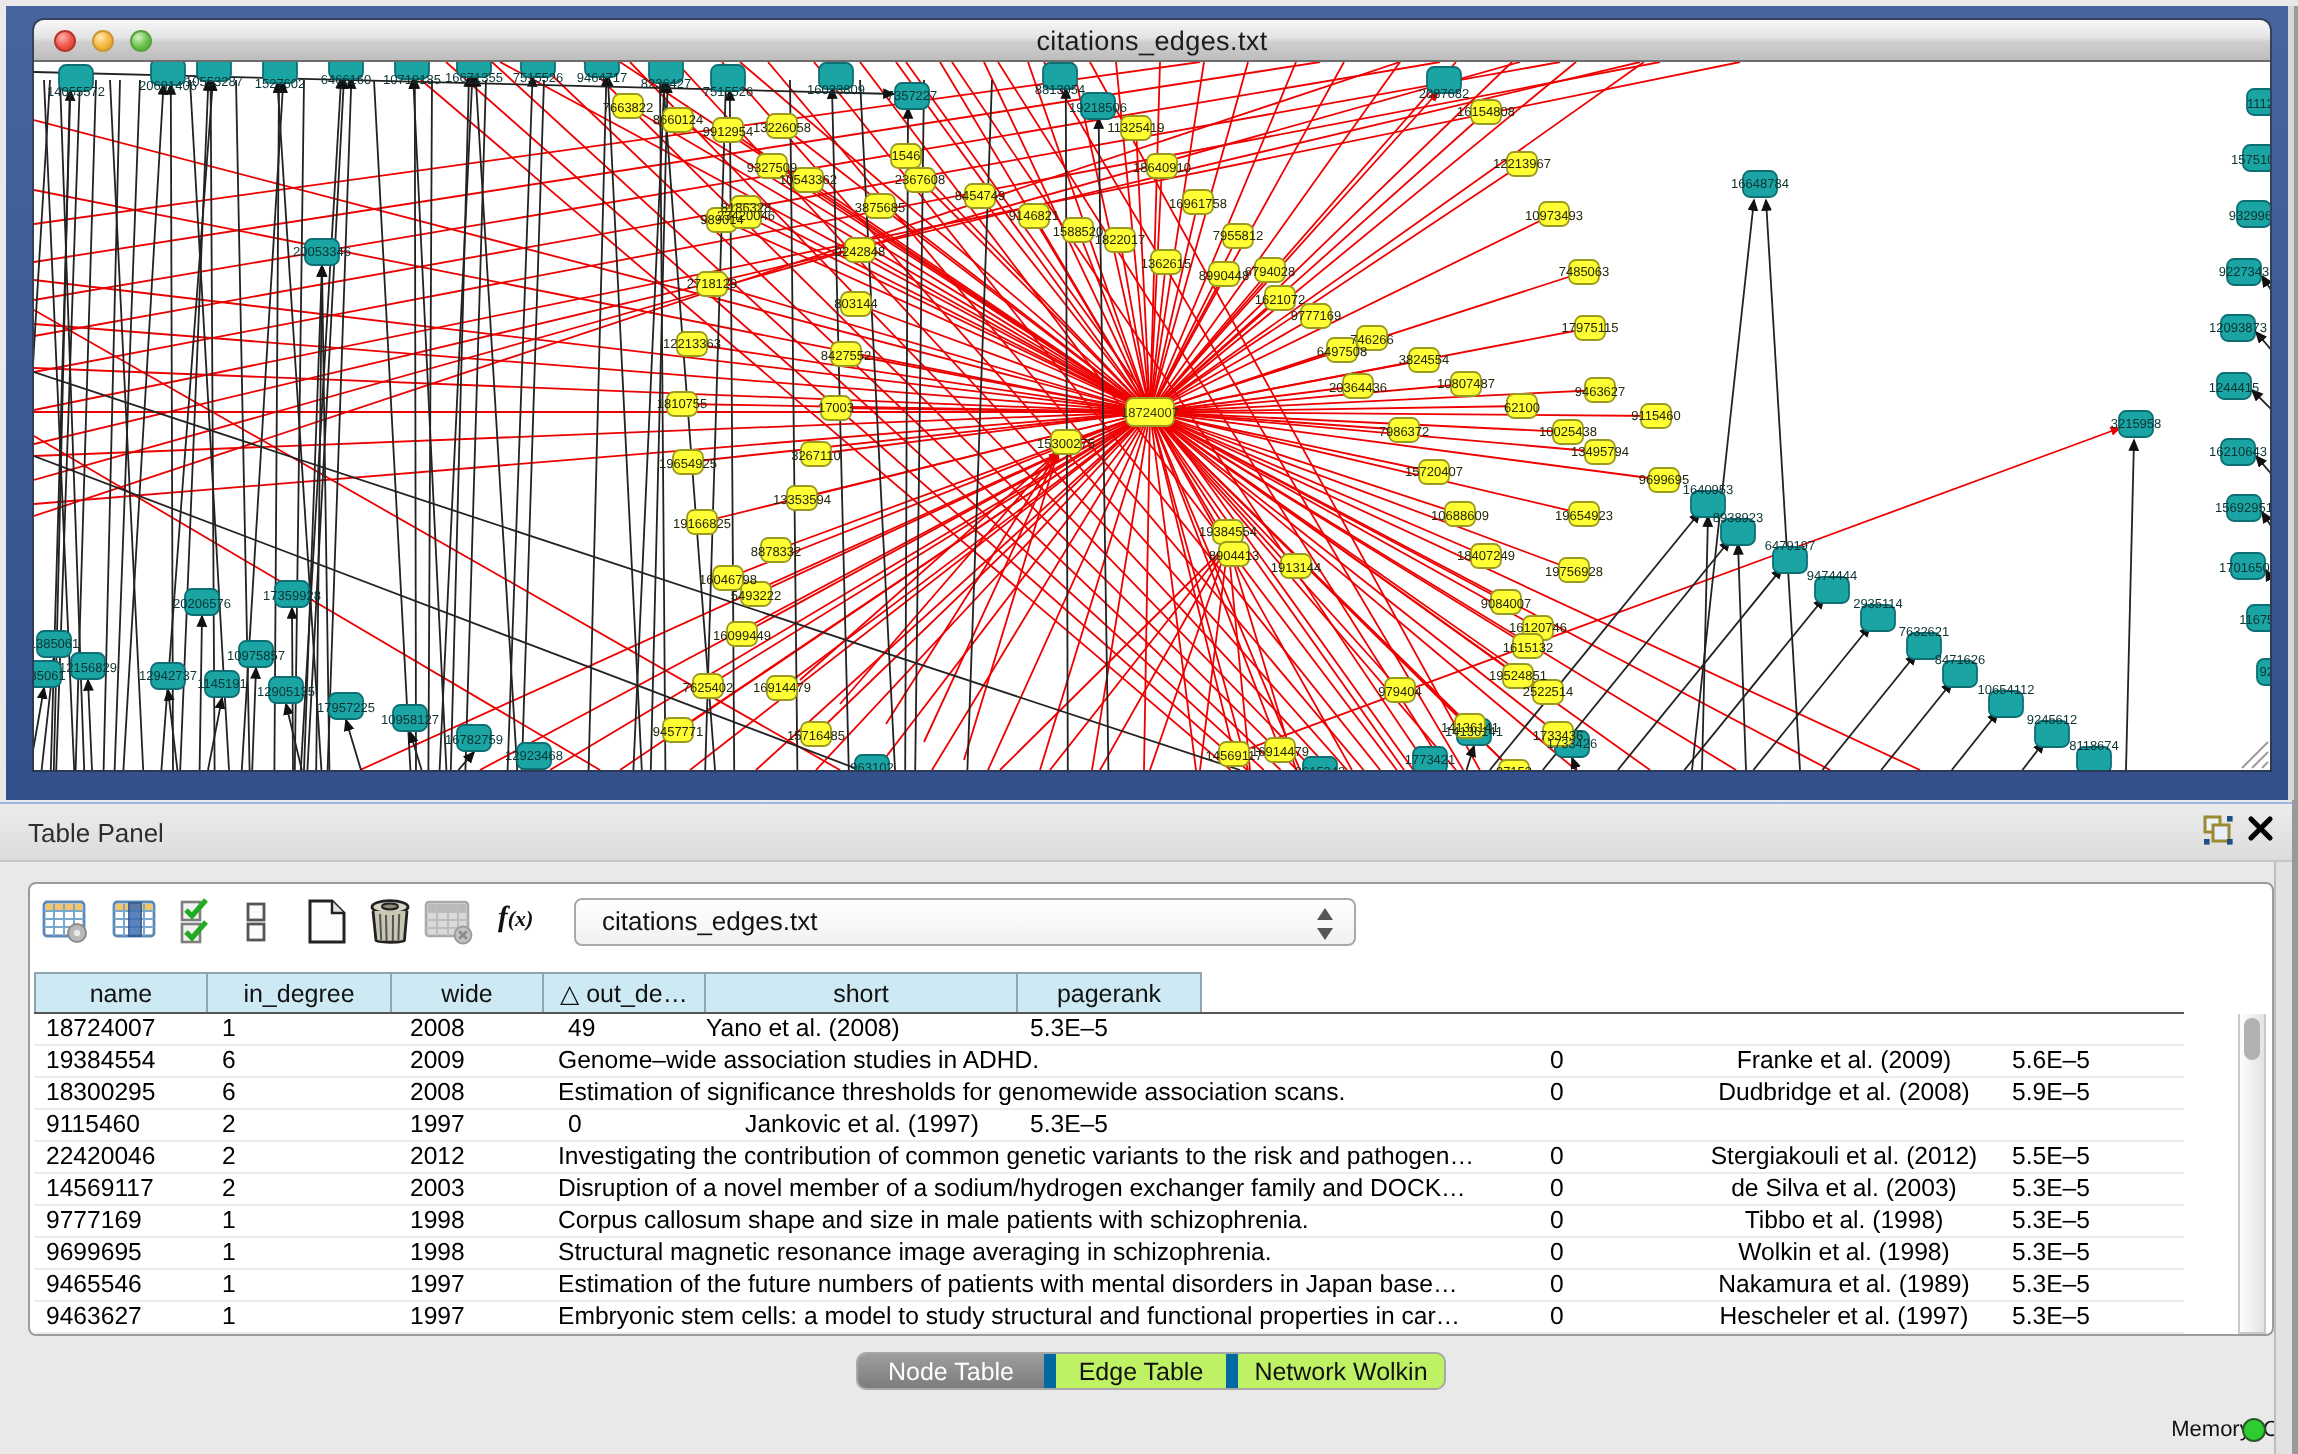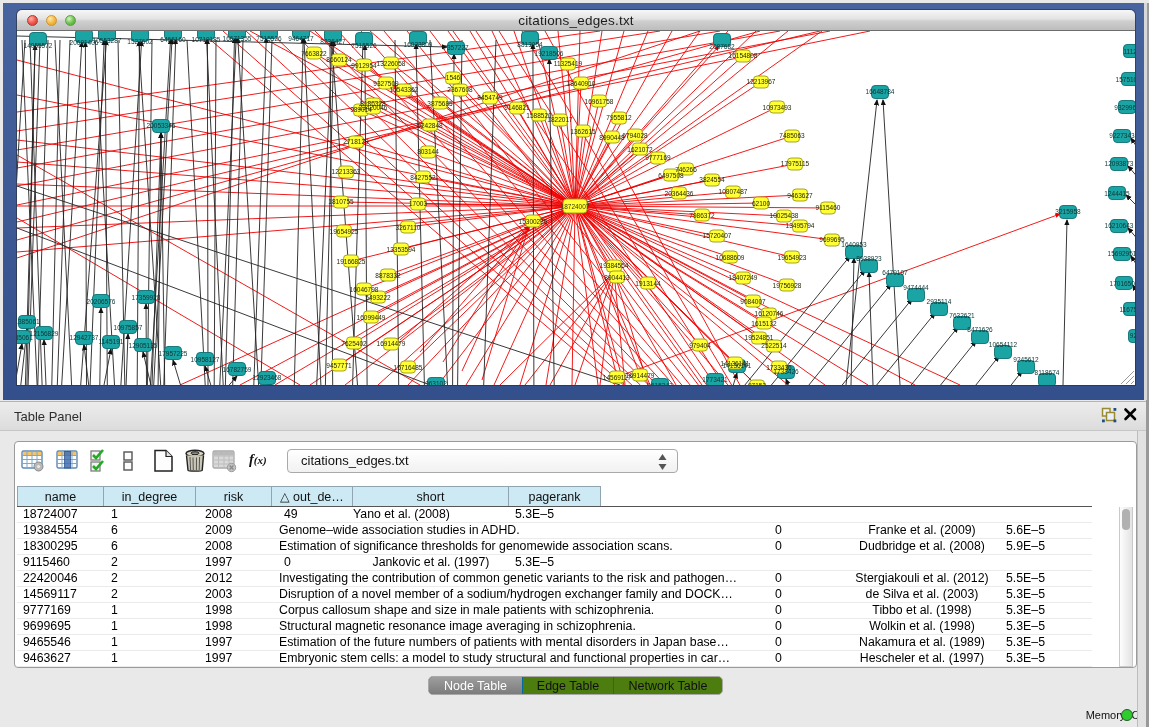--- a/index.html
+++ b/index.html
@@ -38,24 +38,24 @@
 #hline{left:17px;top:506px;width:1075px;height:1px;background:#555}
 #tbody{left:17px;top:507px;width:1075px}
 .tr{display:flex;height:16px;border-bottom:1px solid #ebebeb}
 .c{font-size:12.3px;color:#000;white-space:nowrap;overflow:hidden;line-height:15px}
 
 #vsb{left:1119px;top:507px;width:14px;height:160px;background:linear-gradient(to right,#fdfdfd,#e3e3e3);
   border:1px solid #c9c9c9;border-top:none}
 #vsb .th{position:absolute;left:2px;top:2px;width:8px;height:21px;background:#b1b1b1;border-radius:4px}
 
 #tabs{left:428px;top:676px;width:295px;height:19px;border:1px solid #a8a8a8;border-radius:5px;
-  background:#4d7c0f;display:flex;font-size:12.5px;overflow:hidden}
+  background:#bef264;display:flex;font-size:12.5px;overflow:hidden}
 #tabs .seg{height:100%;line-height:18px;text-align:center;color:#111}
 #tabs .sel{background:linear-gradient(#9e9e9e,#7c7c7c);color:#fff}
-#tabs .d{border-left:1px solid #0369a1}
+#tabs .d{border-left:6px solid #0369a1}
 
 #mem{left:1068px;top:709px;width:97px;text-align:center;font-size:11px;color:#111}
 #memdot{left:1121px;top:709px;width:12px;height:12px;border-radius:50%;
   background:#2ecc2e;border:1.5px solid #2a5a2a}
 #rstrip-bot{left:1137px;top:431px;width:12px;height:296px;background:#e2e2e2;border-left:1px solid #bdbdbd}
 #redge{left:1146px;top:400px;width:3px;height:327px;background:#999}
 .ico{position:absolute;top:449px}
 </style></head><body>
 <div id="root">
 <div id="desk" class="abs"></div>
@@ -736,21 +736,21 @@
 <div class="abs" style="left:249px;top:451px;width:26px;height:20px;font-size:14.5px;font-style:italic;font-weight:bold;color:#111;font-family:'Liberation Serif',serif">f<span style="font-size:11px">(x)</span></div>
 <div id="combo" class="abs">citations_edges.txt
  <svg style="position:absolute;right:10px;top:4px" width="9" height="16">
         <path d="M4.5,0 L8.5,6 L0.5,6 z" fill="#555"></path>
         <path d="M4.5,16 L8.5,10 L0.5,10 z" fill="#555"></path>
       </svg>
 </div>
 <div id="thead" class="abs">
  <div class="hc" style="width:87px">name</div>
  <div class="hc" style="width:92px">in_degree</div>
- <div class="hc" style="width:76px">risk</div>
+ <div class="hc" style="width:76px">wide</div>
  <div class="hc" style="width:81px;text-align:left;padding-left:8px">△ out_de…</div>
  <div class="hc" style="width:156px">short</div>
  <div class="hc" style="width:92px">pagerank</div>
 </div>
 <div id="hline" class="abs"></div>
 <div id="tbody" class="abs">
 <div class="tr">
         <div class="c" style="width:87px;padding-left:6px">18724007</div>
         <div class="c" style="width:92px;padding-left:7px">1</div>
         <div class="c" style="width:76px;padding-left:9px">2008</div>
@@ -838,18 +838,18 @@
         <div class="c" style="width:156px;text-align:center">Hescheler et al. (1997)</div>
         <div class="c" style="width:92px;padding-left:6px">5.3E–5</div>
       </div>
 </div>
 <div id="vsb" class="abs">
       <div class="th"></div>
     </div>
 <div id="tabs" class="abs">
  <div class="seg sel" style="width:93px">Node Table</div>
  <div class="seg d" style="width:91px">Edge Table</div>
- <div class="seg d" style="width:109px">Network Table</div>
+ <div class="seg d" style="width:109px">Network Wolkin</div>
 </div>
 <div id="mem" class="abs">Memory: OK</div>
 <div id="memdot" class="abs"></div>
 <div id="rstrip-bot" class="abs"></div>
 <div id="redge" class="abs"></div>
 </div>
 </body></html>

